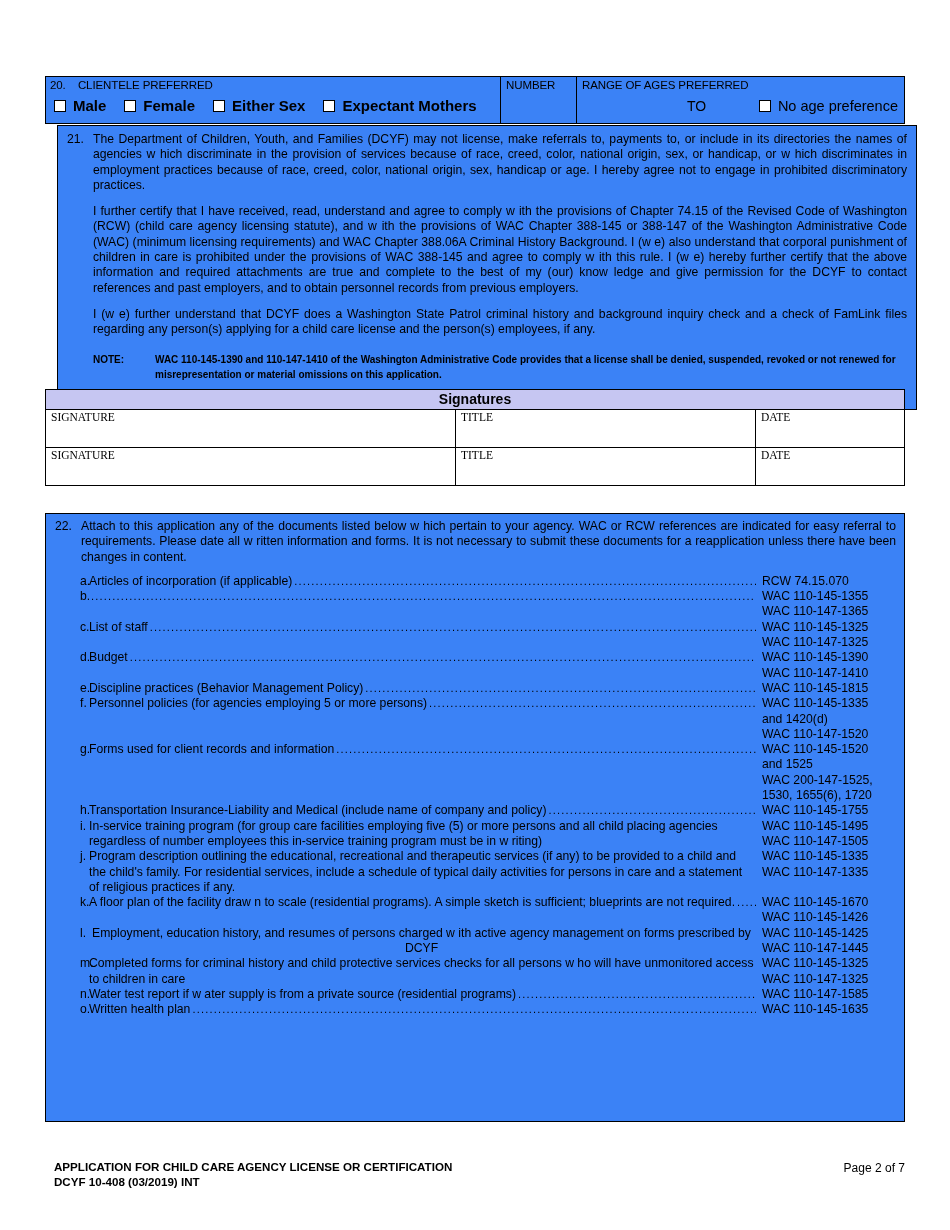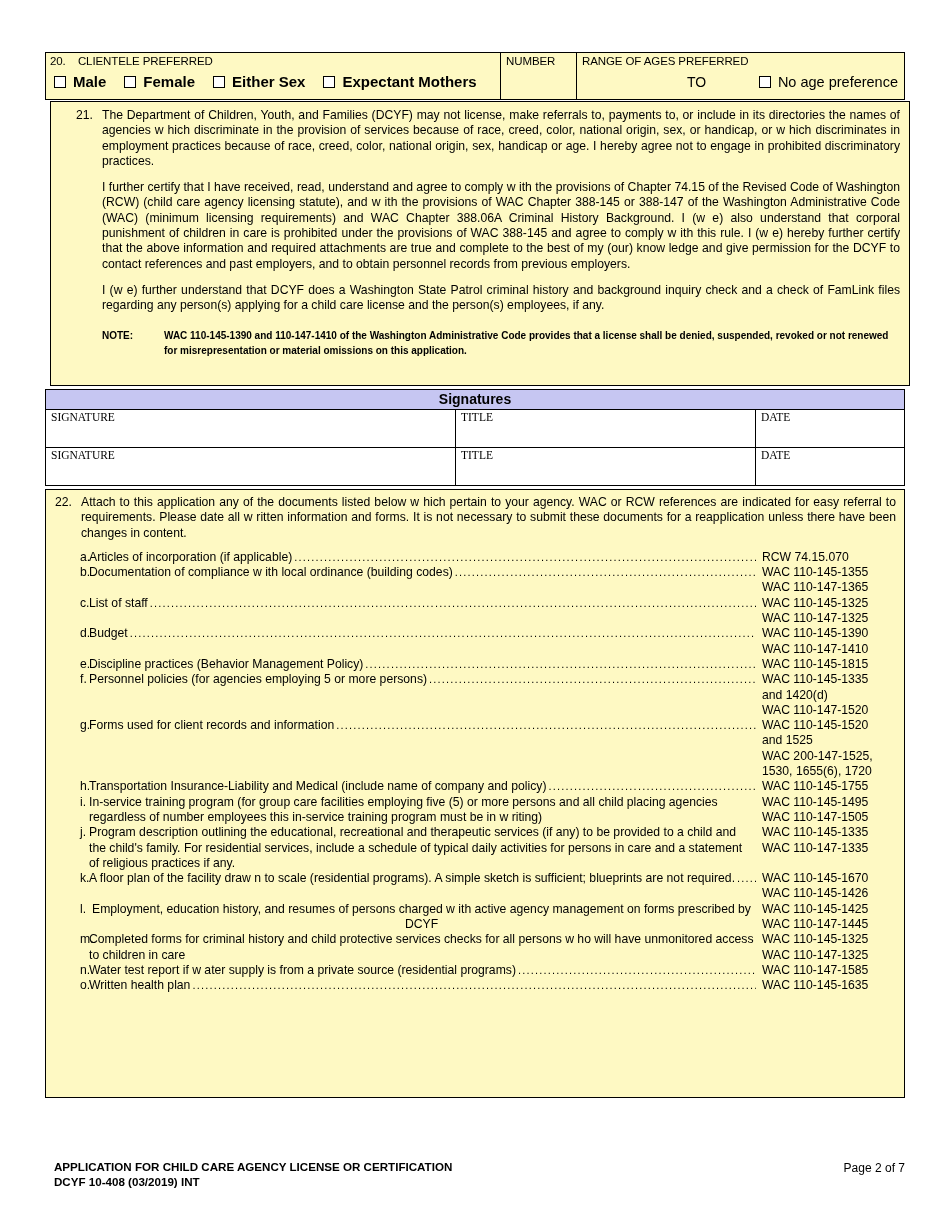--- a/index.html
+++ b/index.html
@@ -21,21 +21,22 @@
     position: absolute;
     left: 45px;
     top: 0;
     width: 860px;
     height: 1230px;
   }
 
   
   .box {
     border: 1.5px solid #000;
-    background: #fef9c3;
+    background: #3b82f6;
+    margin-top: 24px;
   }
 
   
   .sec20 {
     position: absolute;
     left: 0;
     top: 52px;
     width: 860px;
     height: 48px;
     display: flex;
@@ -103,25 +104,25 @@
   .ages-nopref {
     display: inline-flex;
     align-items: center;
     font-size: 14.5px;
     margin-left: auto;
   }
 
   
   .sec21 {
     position: absolute;
-    left: 5px;
+    left: 12px;
     top: 101px;
     width: 860px;
     height: 285px;
-    padding: 6px 9px 6px 25px;
+    padding: 6px 9px 6px 9px;
   }
   .num-para {
     display: flex;
     font-size: 12.2px;
     line-height: 15.3px;
     text-align: justify;
   }
   .num-para .n {
     width: 26px;
     flex: 0 0 26px;
@@ -362,21 +363,20 @@
             </div>
           </div>
           <div class="ref">
             <div>RCW 74.15.070</div>
           </div>
         </div>
         <div class="att">
           <div class="letter">b.</div>
           <div class="body">
             <div class="leaderline">
-              <span class="txt" style="white-space: normal;">Documentation of compliance w ith local ordinance (building codes)</span>
               <span class="dots">............................................................................................................................................................................................................................................................................................................</span>
             </div>
           </div>
           <div class="ref">
             <div>WAC 110-145-1355</div>
             <div>WAC 110-147-1365</div>
           </div>
         </div>
         <div class="att">
           <div class="letter">c.</div>

